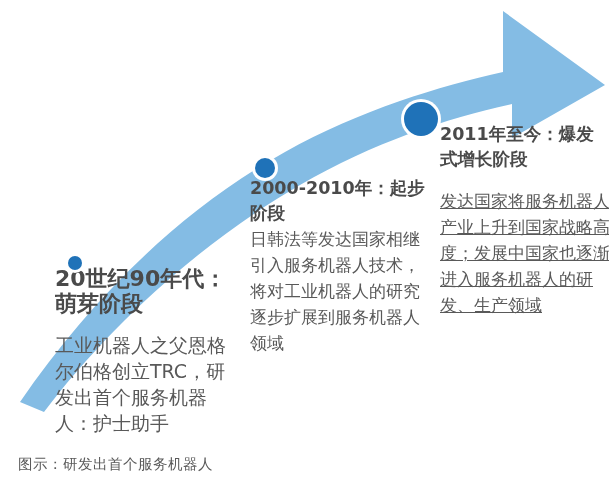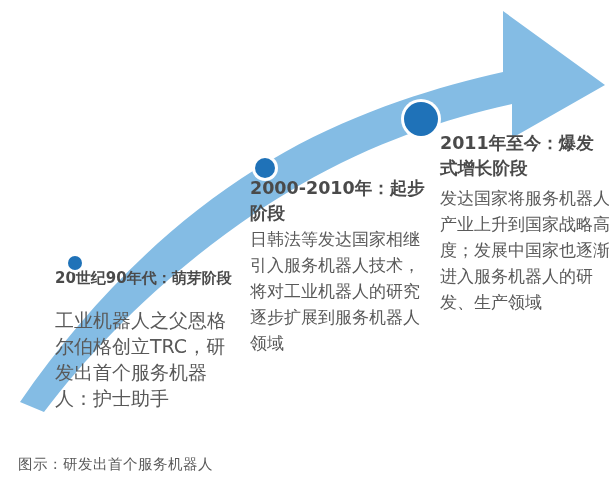--- a/index.html
+++ b/index.html
@@ -38,34 +38,34 @@
     font-weight: bold;
     color: #4a4a4a;
     letter-spacing: 0px;
   }
   .m-body {
     color: #595959;
     font-weight: normal;
   }
   
   #milestone-1 { left: 55px; top: 266px; width: 180px; }
-  #milestone-1 .m-title { font-size: 15px; line-height: 25px; }
+  #milestone-1 .m-title { font-size: 22px; line-height: 25px; }
   #milestone-1 .m-body  { font-size: 19px; line-height: 26px; margin-top: 16px; }
   #dot-1 { left: 68px; top: 256px; width: 14px; height: 14px; }
 
   
   #milestone-2 { left: 250px; top: 176px; width: 185px; }
   #milestone-2 .m-title { font-size: 17.5px; line-height: 25px; }
   #milestone-2 .m-body  { font-size: 17px; line-height: 26px; }
   #dot-2 { left: 255px; top: 158px; width: 20px; height: 20px; }
 
   
-  #milestone-3 { left: 440px; top: 131px; width: 170px; }
+  #milestone-3 { left: 440px; top: 122px; width: 170px; }
   #milestone-3 .m-title { font-size: 17.5px; line-height: 25px; }
-  #milestone-3 .m-body  { font-size: 17px; line-height: 26px; margin-top: 4px; }
+  #milestone-3 .m-body  { font-size: 17px; line-height: 26px; margin-top: 16px; text-decoration: underline; }
   #dot-3 { left: 404px; top: 102px; width: 34px; height: 34px; }
 
   #caption {
     position: absolute;
     left: 18px;
     top: 455px;
     font-size: 14.5px;
     color: #5a5a5a;
     letter-spacing: 0.5px;
   }

